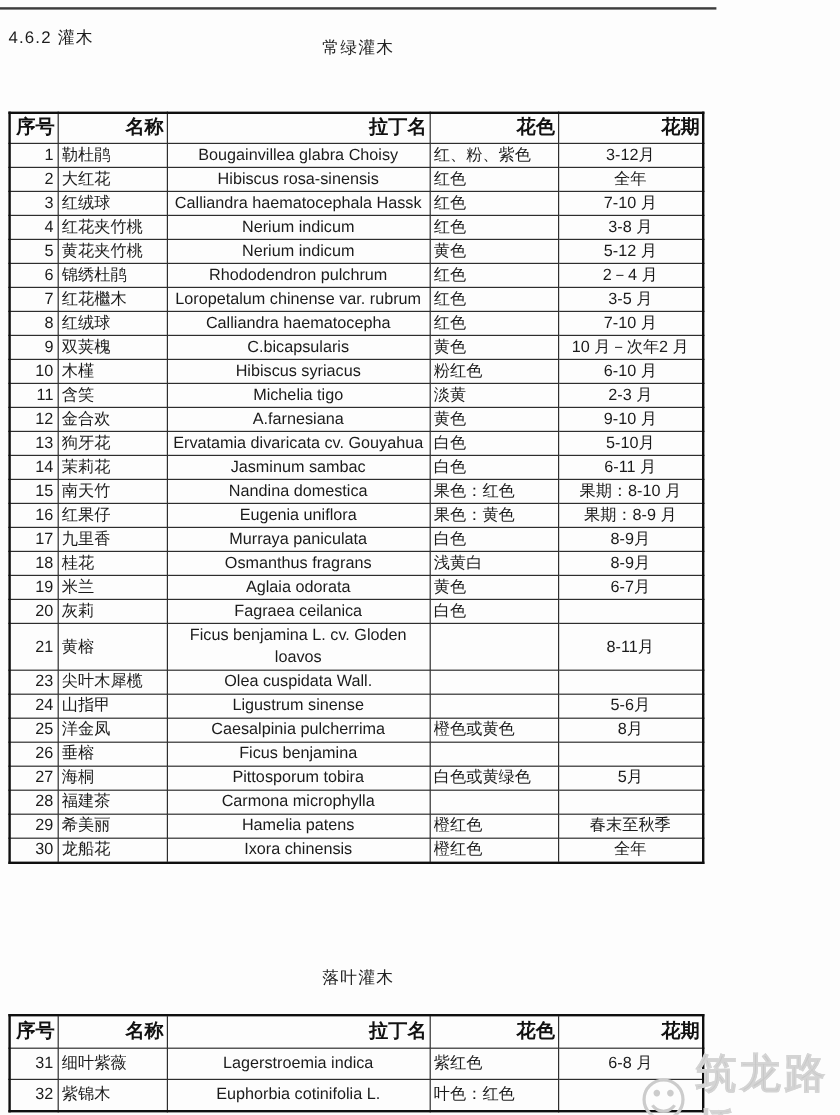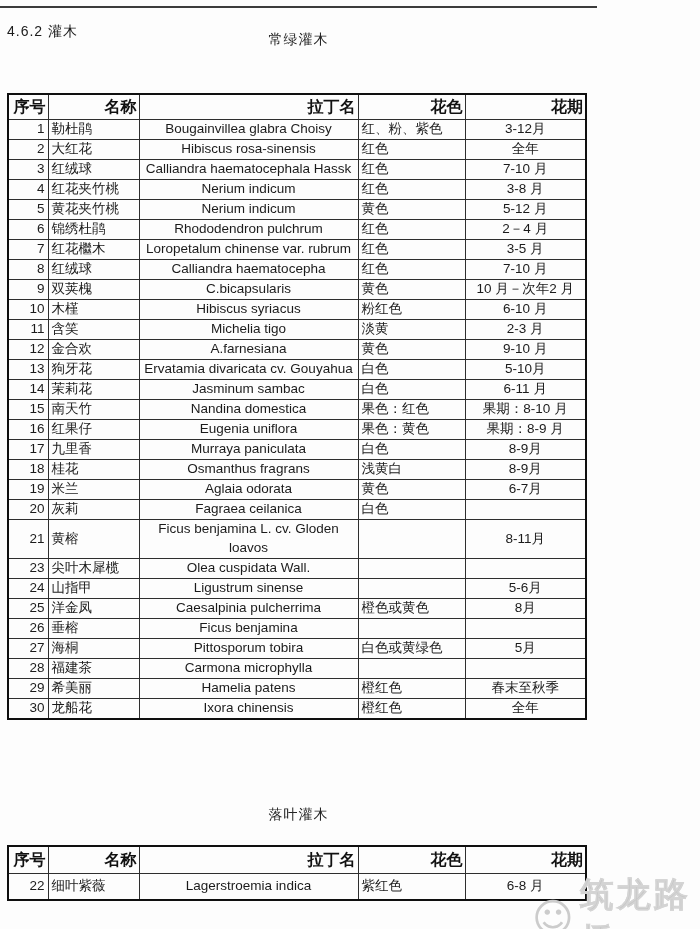--- a/index.html
+++ b/index.html
@@ -338,26 +338,33 @@
         <tr>
           <th>序号</th>
           <th>名称</th>
           <th>拉丁名</th>
           <th>花色</th>
           <th>花期</th>
         </tr>
       </thead>
     <tbody>
         <tr>
-          <td class="c0">22</td>
+          <td class="c0">31</td>
           <td class="c1">细叶紫薇</td>
           <td class="c2">Lagerstroemia indica</td>
           <td class="c3">紫红色</td>
           <td class="c4">6-8 月</td>
         </tr>
+        <tr>
+          <td class="c0">32</td>
+          <td class="c1">紫锦木</td>
+          <td class="c2">Euphorbia cotinifolia L.</td>
+          <td class="c3">叶色：红色</td>
+          <td class="c4"></td>
+        </tr>
       </tbody>
   </table>
 
   <div class="watermark">
     <span class="wm-logo">☺</span>
     <span class="wm-text">筑龙路桥</span>
   </div>
 
 </div>
 

